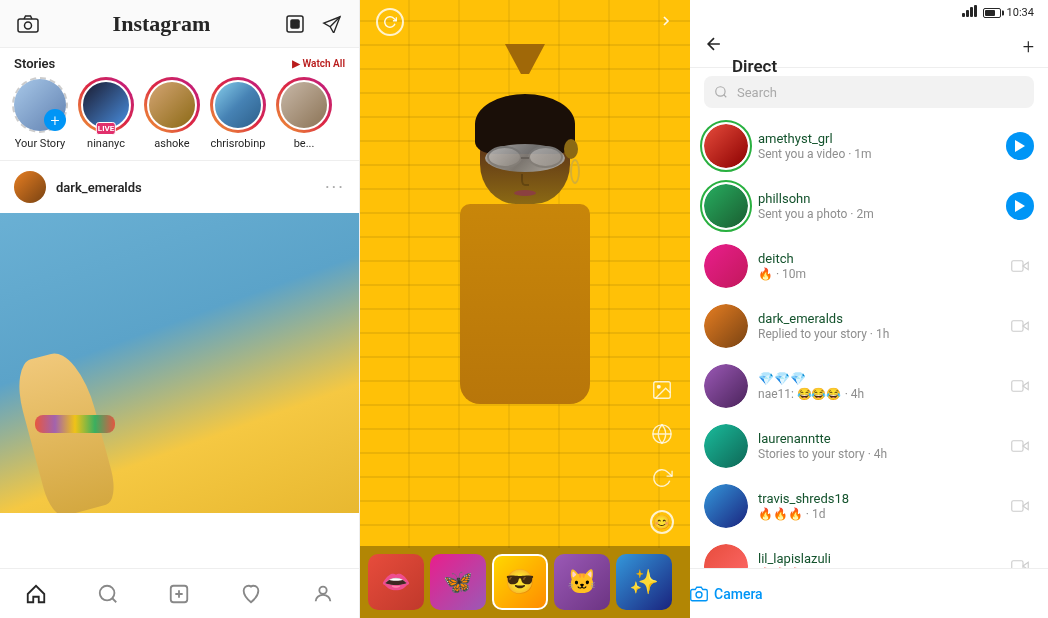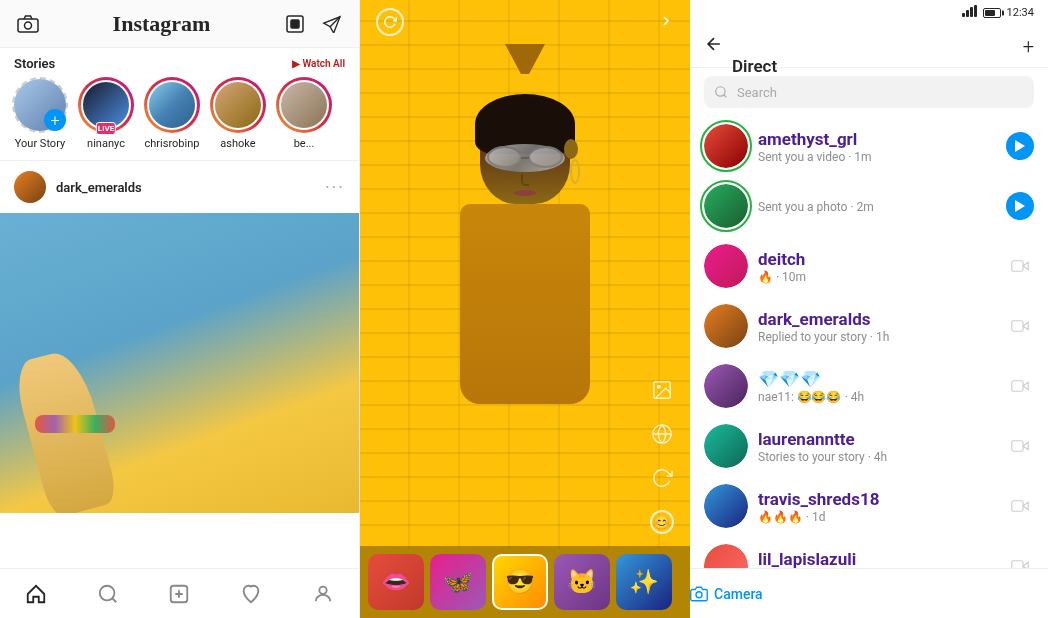--- a/index.html
+++ b/index.html
@@ -448,23 +448,23 @@
       width: 100%;
       height: 100%;
       border-radius: 50%;
     }
 
     .dm-info {
       flex: 1;
     }
 
     .dm-name {
-      font-size: 17px;
-      font-weight: 700;
-      color: #4c1d95;
+      font-size: 13px;
+      font-weight: 400;
+      color: #14532d;
     }
 
     .dm-preview {
       font-size: 12px;
       color: #8e8e8e;
       margin-top: 1px;
     }
 
     .dm-action {
       width: 28px;
@@ -598,30 +598,30 @@
       <div class="story-item">
         <div class="story-avatar has-story">
           <div class="story-avatar-inner avatar-2"></div>
           <span class="live-badge">LIVE</span>
         </div>
         <span class="story-label">ninanyc</span>
       </div>
 
       <div class="story-item">
         <div class="story-avatar has-story">
+          <div class="story-avatar-inner avatar-4"></div>
+        </div>
+        <span class="story-label">ashoke</span>
+      </div>
+
+      <div class="story-item">
+        <div class="story-avatar has-story">
           <div class="story-avatar-inner avatar-3"></div>
         </div>
         <span class="story-label">chrisrobinp</span>
-      </div>
-
-      <div class="story-item">
-        <div class="story-avatar has-story">
-          <div class="story-avatar-inner avatar-4"></div>
-        </div>
-        <span class="story-label">ashoke</span>
       </div>
 
       <div class="story-item">
         <div class="story-avatar has-story">
           <div class="story-avatar-inner avatar-5"></div>
         </div>
         <span class="story-label">be...</span>
       </div>
     </div>
   </div>
@@ -761,21 +761,21 @@
         <span class="signal-bar" style="height:7px;"></span>
         <span class="signal-bar" style="height:10px;"></span>
         <span class="signal-bar" style="height:12px;"></span>
       </span>
     </span>
     <span>
       <span class="battery-icon">
           <span class="battery-fill"></span>
         </span>
     </span>
-    <span>12:34</span>
+    <span>10:34</span>
   </div>
 
   <div class="direct-header">
     <div style="cursor:pointer;">
       <svg width="20" height="20" viewBox="0 0 24 24" fill="none" stroke="#262626" stroke-width="2">
         <path d="M19 12H5M12 19l-7-7 7-7"></path>
       </svg>
     </div>
     <span class="direct-title">Direct</span>
     <div style="cursor:pointer;font-size:20px;color:#262626;font-weight:300;">
@@ -808,20 +808,21 @@
           </svg>
         </div>
       </div>
     </div>
 
     <div class="dm-item">
       <div class="dm-avatar has-story-ring">
         <div class="dm-avatar-img av-green"></div>
       </div>
       <div class="dm-info">
+        <div class="dm-name">phillsohn</div>
         <div class="dm-preview">Sent you a photo · 2m</div>
       </div>
       <div class="dm-action">
         <div class="play-btn">
           <svg width="10" height="12" viewBox="0 0 10 12" fill="white">
             <path d="M0 0L10 6L0 12Z"></path>
           </svg>
         </div>
       </div>
     </div>

